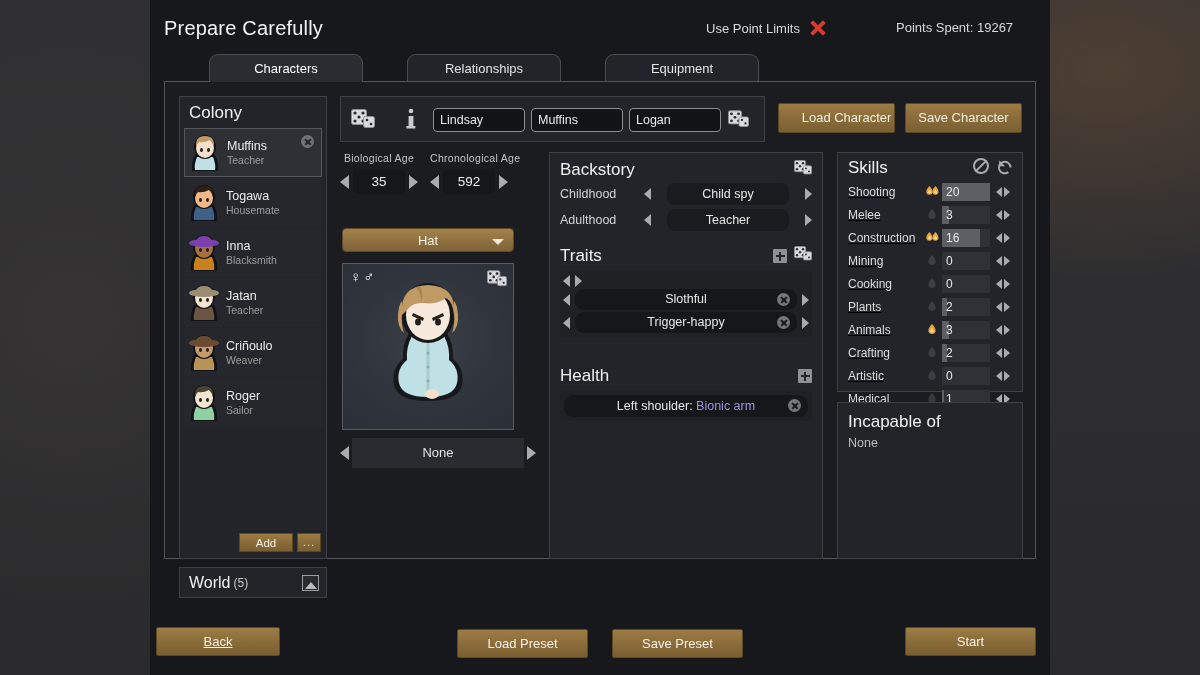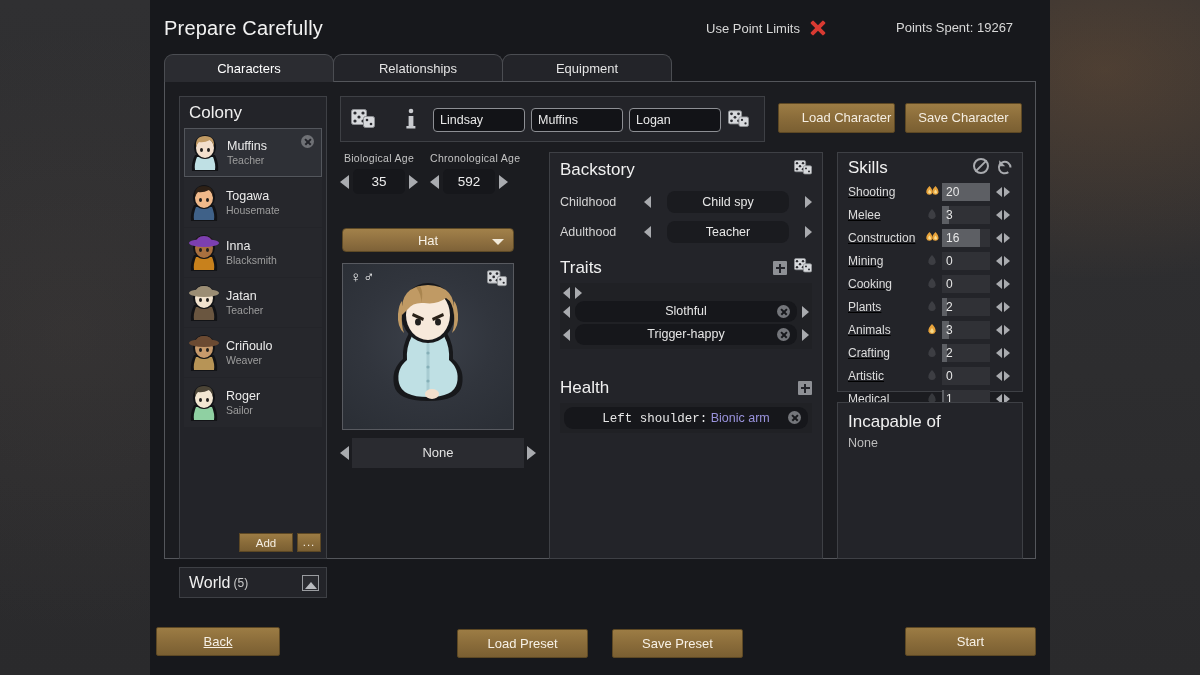--- a/index.html
+++ b/index.html
@@ -46,26 +46,26 @@
   .x-icon::before { transform: rotate(45deg); }
   .x-icon::after  { transform: rotate(-45deg); }
   .points-spent {
     position: absolute; left: 746px; top: 20px;
     font-size: 13px; color: #d8d8d8;
   }
 
   
   .tabs { position: absolute; left: 14px; top: 54px; height: 28px; display: flex; }
   .tab {
-    width: 170px; height: 28px; line-height: 27px; text-align: center;
+    width: 154px; height: 28px; line-height: 27px; text-align: center;
     font-size: 13px; color: #e4e4e4;
     background: #232429;
     border: 1px solid #4b4d52; border-bottom: none;
     border-radius: 9px 9px 0 0;
-    margin-right: -1px; cursor: pointer;
+    margin-right: -1px; cursor: pointer; margin-left: 45px;
   }
   .tab.active { background: #2b2c31; color: #ffffff; z-index: 3; }
 
   
   .frame {
     position: absolute; left: 14px; top: 81px; width: 872px; height: 478px;
     background: #1b1c20; border: 1px solid #54565b;
   }
 
   
@@ -188,21 +188,21 @@
   .sec-icons { display: flex; align-items: center; gap: 7px; }
   .plus-icon {
     width: 14px; height: 14px; background: #8e9095; position: relative; cursor: pointer; border-radius: 1px;
   }
   .plus-icon::before, .plus-icon::after {
     content:""; position:absolute; background:#23242a;
   }
   .plus-icon::before { left: 6px; top: 2.5px; width: 2px; height: 9px; }
   .plus-icon::after  { left: 2.5px; top: 6px; width: 9px; height: 2px; }
 
-  .bs-row { display: flex; align-items: center; margin: 8px 10px 4px 10px; gap: 16px; }
+  .bs-row { display: flex; align-items: center; margin: 0 10px 4px 10px; gap: 16px; }
   .bs-label { width: 68px; font-size: 12.5px; color: #d5d5d5; }
   .bs-arrow-l, .bs-arrow-r {
     width: 0; height: 0; cursor: pointer;
     border-top: 6px solid transparent; border-bottom: 6px solid transparent;
   }
   .bs-arrow-l { border-right: 7px solid #a9abaf; }
   .bs-arrow-r { border-left: 7px solid #a9abaf; }
   .bs-value {
     flex: 1; height: 22px; line-height: 22px; text-align: center;
     background: #1a1b1f; border-radius: 8px; color: #e7e7e7; font-size: 12.5px; cursor: pointer;
@@ -222,21 +222,21 @@
     content:""; position:absolute; left:2.5px; top:5.6px; width:8px; height:1.7px; background:#17181c;
   }
   .trait-x::before { transform: rotate(45deg); }
   .trait-x::after  { transform: rotate(-45deg); }
 
   .health-list { margin: 2px 10px 0 10px; background: #202125; padding: 4px 4px; }
   .health-row {
     position: relative; height: 22px; line-height: 22px; text-align: center;
     background: #16171b; border-radius: 9px; font-size: 12.5px; color: #e7e7e7; cursor: pointer;
   }
-  .health-part { color: #e7e7e7; font-family: Liberation Mono, monospace; }
+  .health-part { color: #e7e7e7; }
   .health-hediff { color: #9a93dd; }
 
   
   .col-skills {
     position: absolute; left: 672px; top: 70px; width: 186px; height: 240px;
     background: #232429; border: 1px solid #3e4045;
   }
   .skills-head { position: relative; height: 27px; padding: 5px 8px 0 10px; display: flex; align-items: flex-start; }
   .skills-title { font-size: 17px; color: #f0f0f0; flex: 1; }
   .no-icon {

